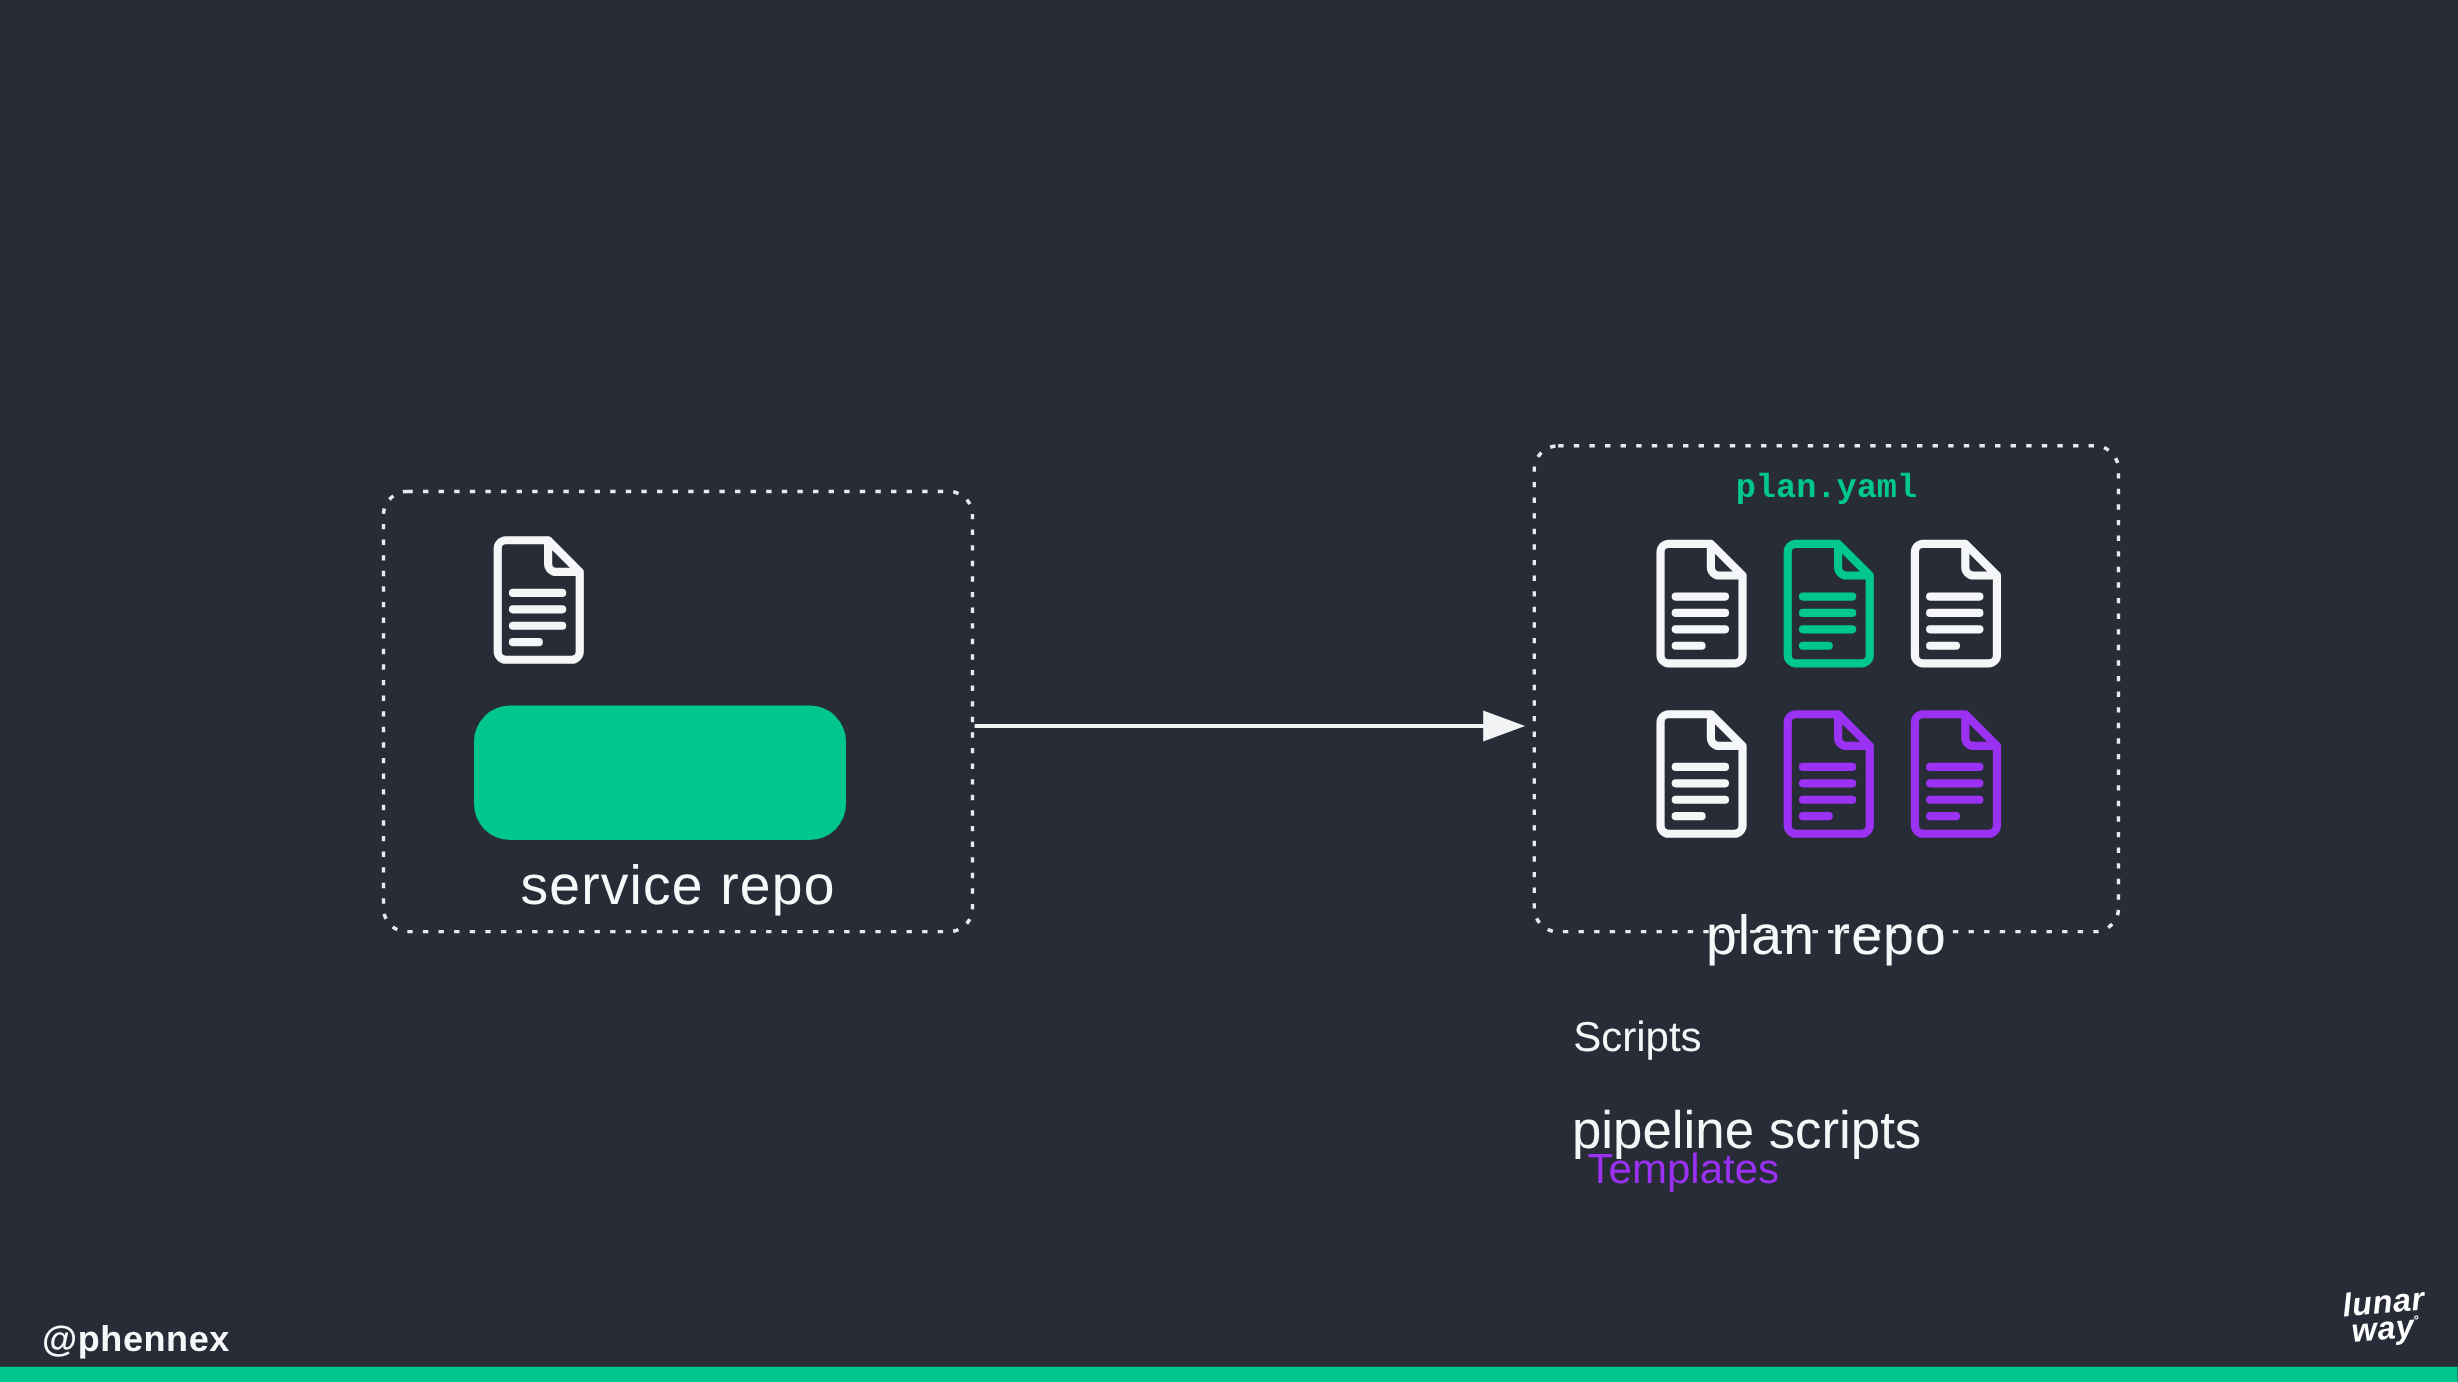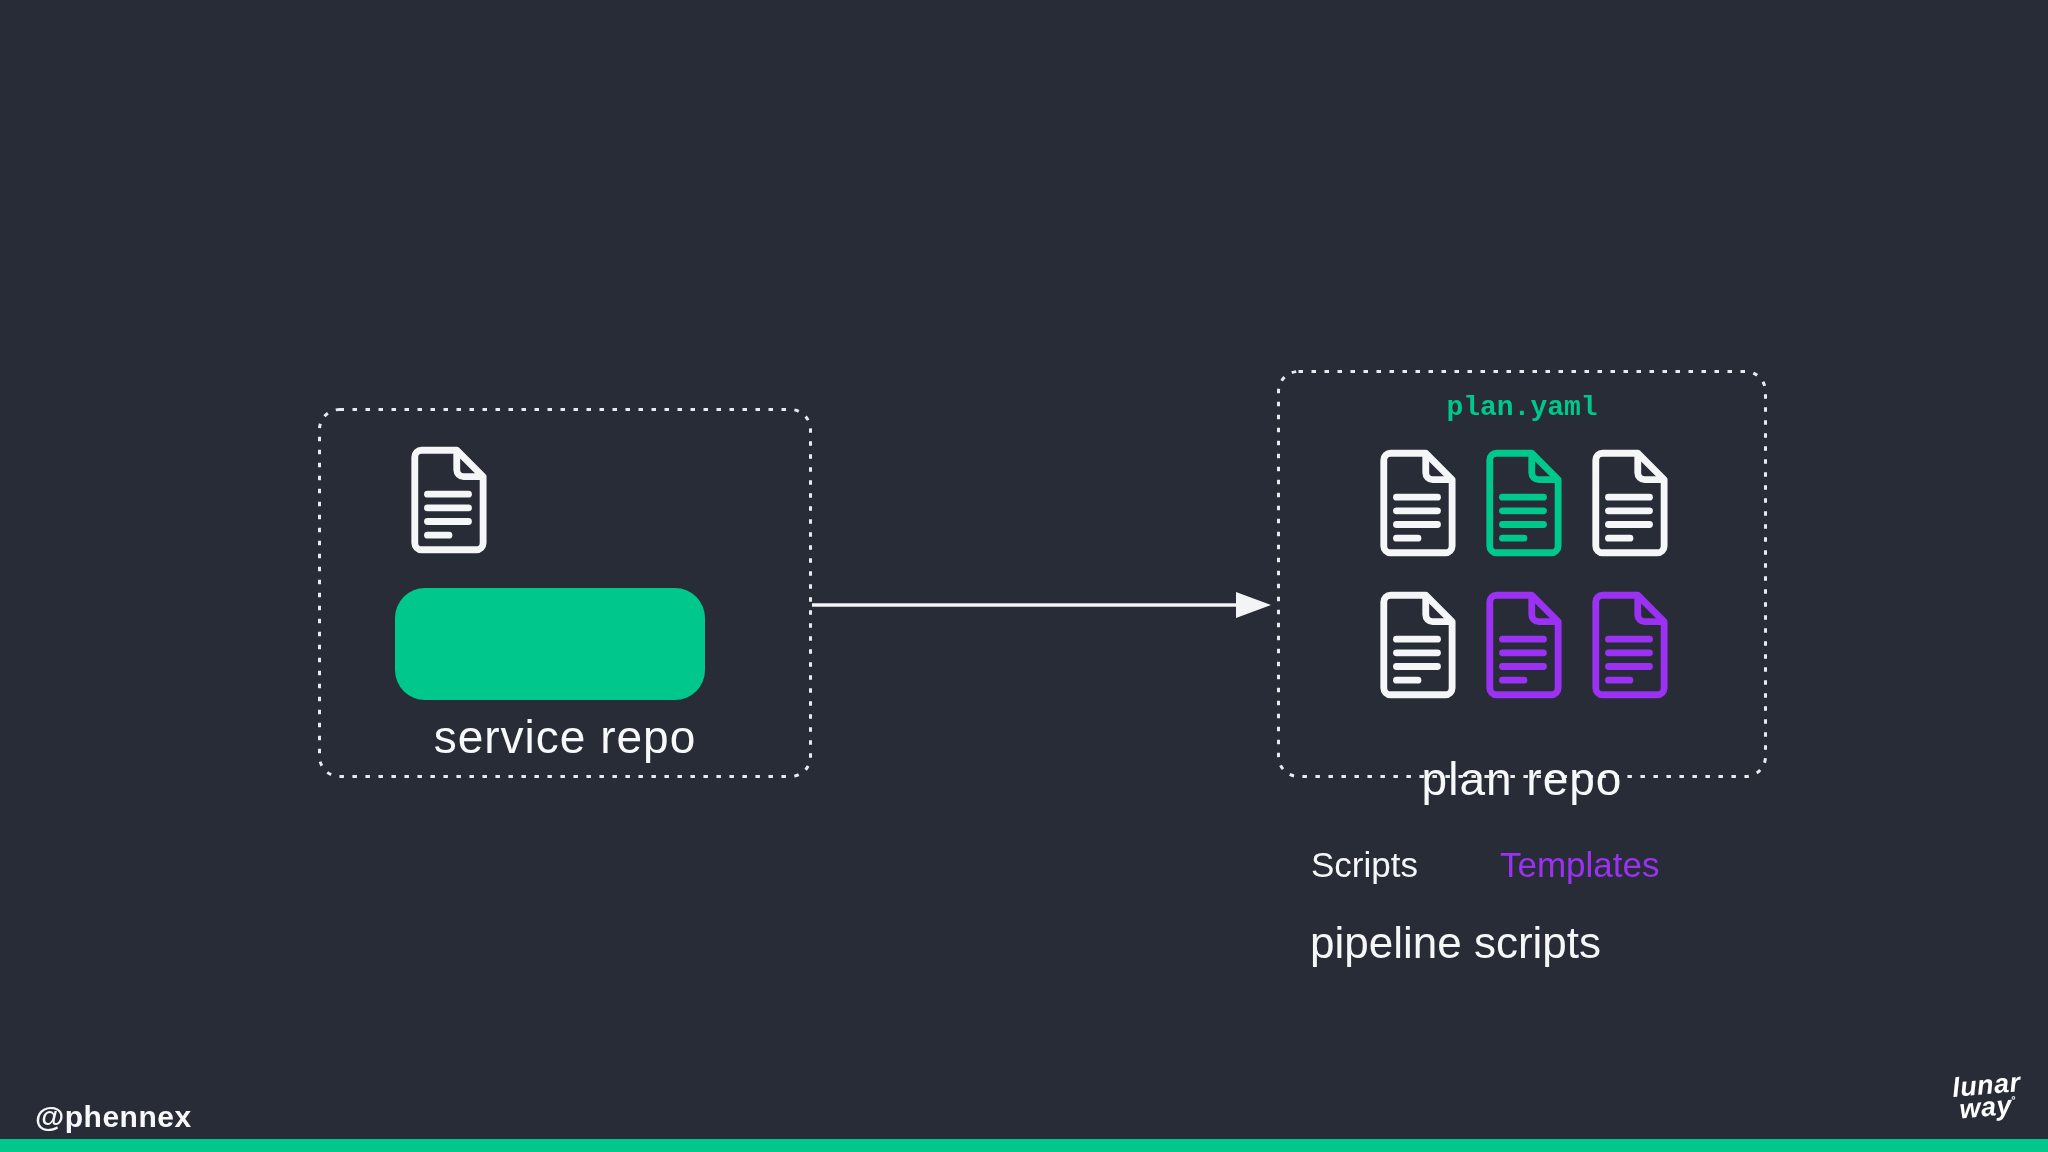--- a/index.html
+++ b/index.html
@@ -73,21 +73,21 @@
   }
 
   
   .flow-arrow{position:absolute;left:812px;top:587px;width:460px;height:36px;}
   .flow-arrow line{stroke:#F2F4F6;stroke-width:3.5;}
   .flow-arrow path{fill:#F2F4F6;}
 
   
   .legend-row{
     position:absolute;left:1311px;top:845px;
-    display:flex;gap:70px;font-size:35px;font-weight:500;color:#F4F6F8;
+    display:flex;gap:70px;font-size:35px;font-weight:500;color:#F4F6F8;flex-direction:column;
   }
   .legend-templates{color:var(--purple);margin-left:12px;}
   .legend-caption{
     position:absolute;left:1310px;top:918px;
     font-size:44px;font-weight:500;color:#F4F6F8;
   }
 
   
   .handle{
     position:absolute;left:35px;top:1080px;

